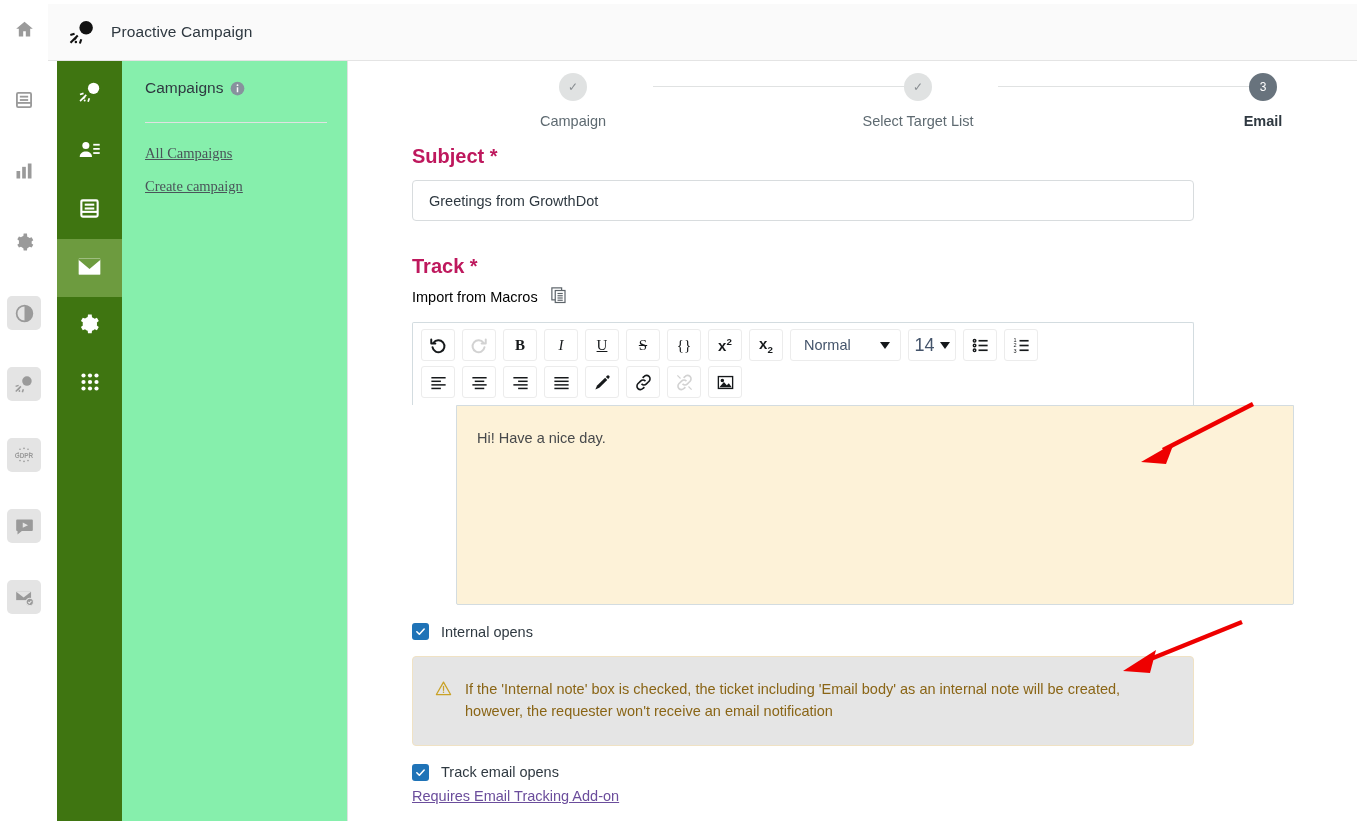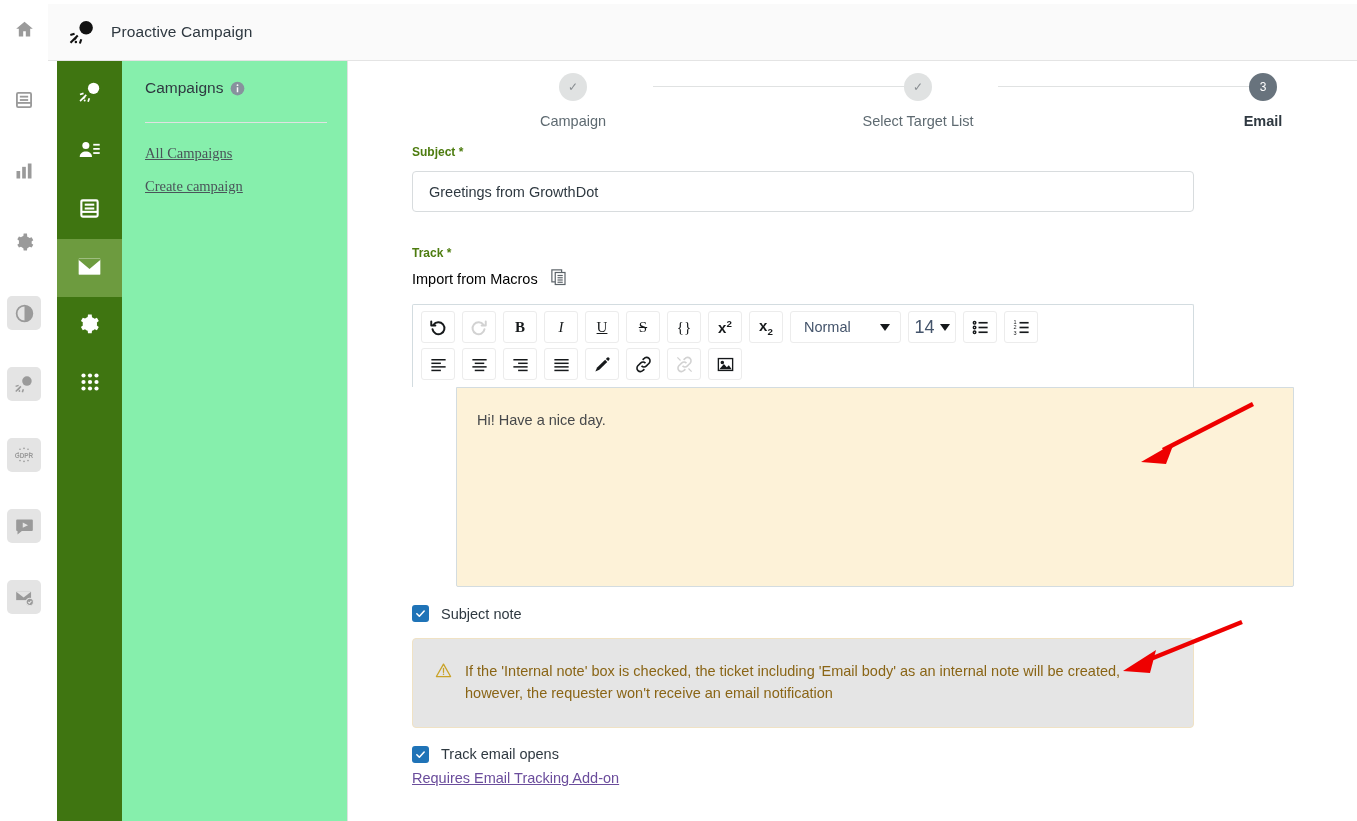--- a/index.html
+++ b/index.html
@@ -135,21 +135,21 @@
     white-space: nowrap;
   }
   .step-label.current { color: #2f3941; font-weight: bold; }
   .step-line {
     position: absolute; top: 19px; height: 1px; background: #e0e2e2; z-index: 1;
   }
 
   
   .form { padding: 0 0 0 64px; }
   .field-label {
-    font-size: 12px; color: #4d7c0f; font-weight: bold;
+    font-size: 20px; color: #be185d; font-weight: bold;
     margin-bottom: 12px;
   }
   .subject-input {
     display: block;
     width: 782px; height: 41px;
     border: 1px solid #d8dcde;
     border-radius: 4px;
     padding: 0 16px;
     font-size: 14.5px;
     color: #2f3941;
@@ -637,21 +637,21 @@
         <div class="body-area">Hi! Have a nice day.</div>
       </div>
 
       
       <div class="cb-row">
         <div class="checkbox">
           <svg width="11" height="11" viewBox="0 0 24 24" fill="none" stroke="#ffffff" stroke-width="3.4" stroke-linecap="round" stroke-linejoin="round">
               <path d="M4 12.5 9.5 18 20 6.5"></path>
             </svg>
         </div>
-        <div class="cb-label">Subject note</div>
+        <div class="cb-label">Internal opens</div>
       </div>
 
       
       <div class="warnbox">
         <span style="flex:0 0 auto;margin-top:2px;">
           <svg width="17" height="17" viewBox="0 0 24 24" fill="none" stroke="#c9a227" stroke-width="1.8" stroke-linejoin="round">
               <path d="M12 3 22 20.5H2z"></path>
               <line x1="12" y1="9" x2="12" y2="14.5" stroke-linecap="round"></line>
               <line x1="12" y1="17.2" x2="12" y2="17.3" stroke-linecap="round" stroke-width="2.2"></line>
             </svg>

